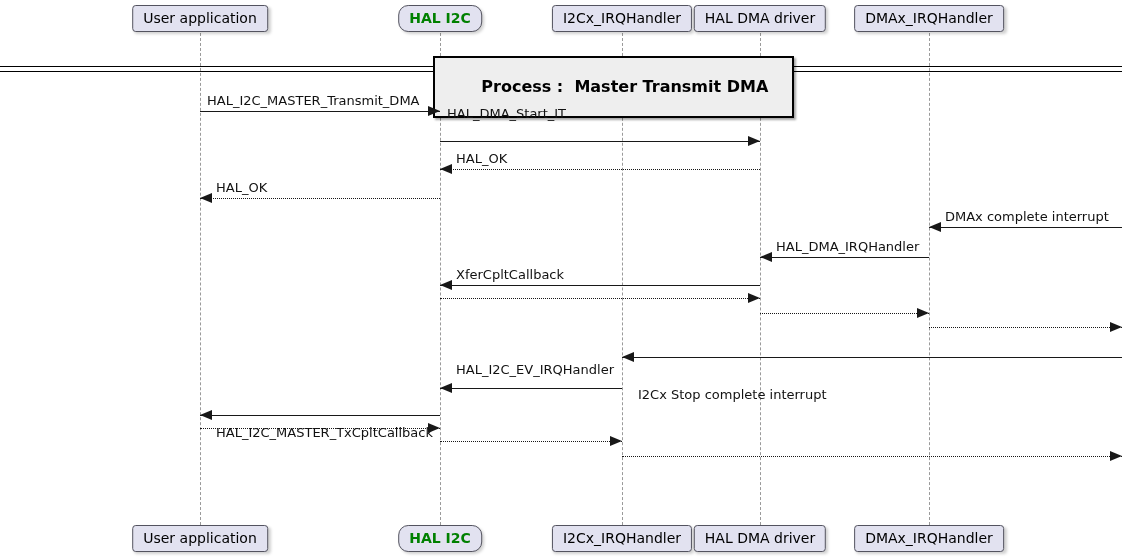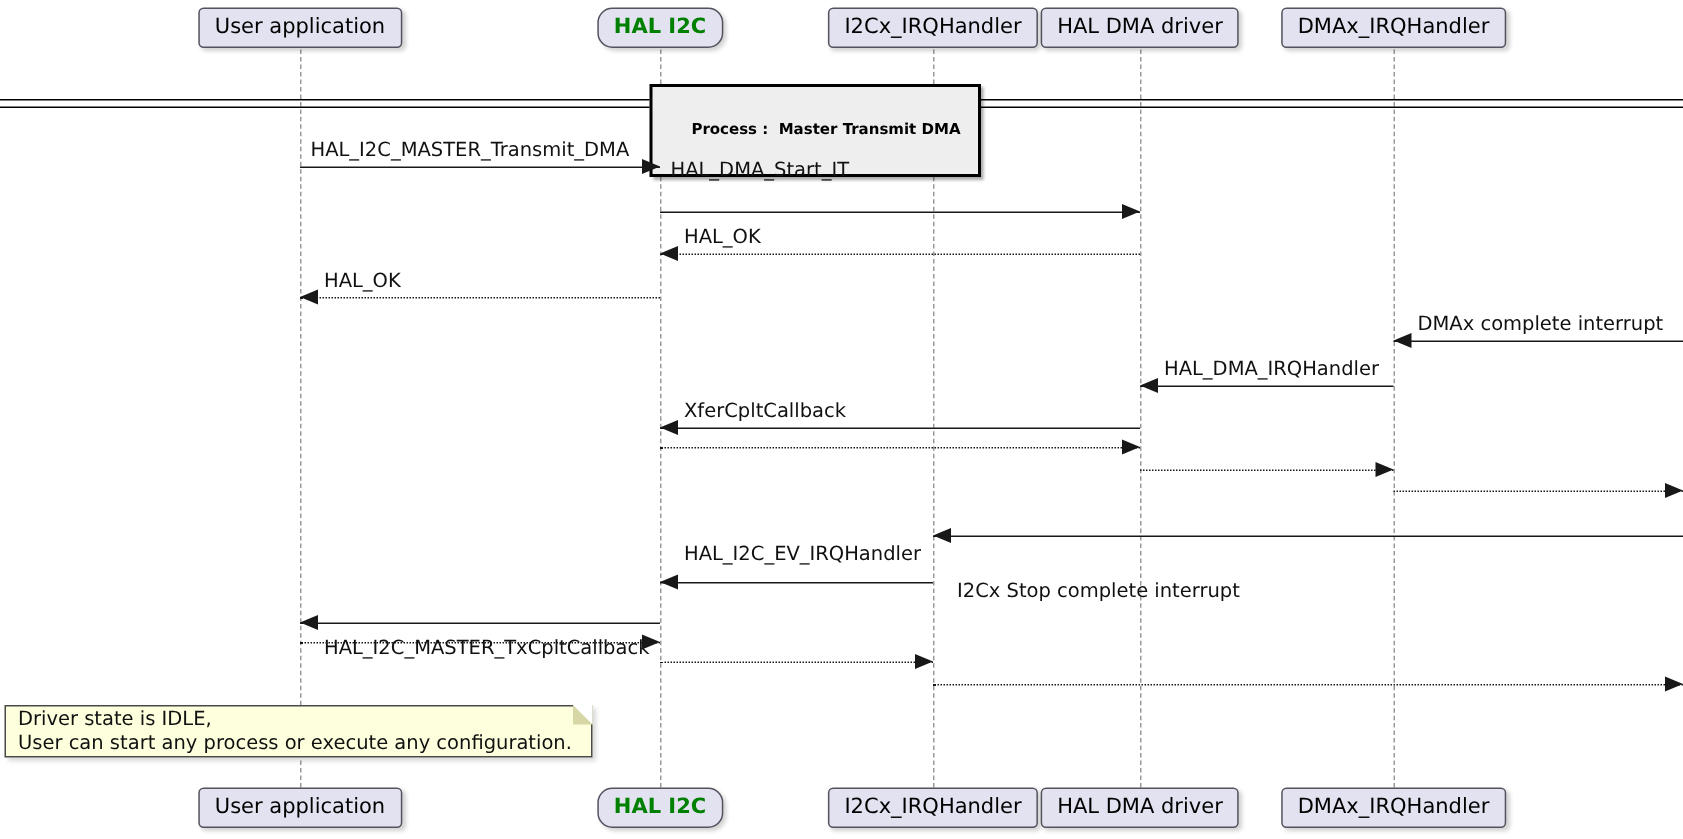--- a/index.html
+++ b/index.html
@@ -16,21 +16,21 @@
     padding:4px 10px; font-size:14px; color:#000; white-space:nowrap;
     box-shadow:2px 2px 3px rgba(0,0,0,0.18); z-index:6; line-height:17px;
   }
   .participant.emphasis { color:#008000; font-weight:bold;border-radius:10px; }
 
   
   .divider-line { position:absolute; left:0; width:1122px; height:1.4px; background:#000; z-index:1; }
   .divider-box {
     position:absolute; left:433px; top:56px; z-index:2;
     background:#EEEEEE; border:2px solid #000;
-    padding:2px 12px; font-size:10px; font-weight:bold; color:#000;
+    padding:2px 24px; font-size:16px; font-weight:bold; color:#000;
     white-space:pre; box-shadow:2px 2px 2px rgba(0,0,0,0.35); line-height:18px;
   }
 
   
   .msg-line { position:absolute; height:0; border-top:1px solid #181818; z-index:3; }
   .msg-line.dotted { border-top:1px dotted #181818; }
   .arrow { position:absolute; width:0; height:0; z-index:3;
            border-top:5px solid transparent; border-bottom:5px solid transparent; }
   .arrow.right { border-left:12px solid #181818; }
   .arrow.left  { border-right:12px solid #181818; }
@@ -104,25 +104,20 @@
       <div class="arrow left" style="top: 410px; left: 200px;"></div>
       <div class="msg-label" style="left: 216px; top: 397px; margin-top: 28px;">HAL_I2C_MASTER_TxCpltCallback</div>
       <div class="msg-line dotted" style="left: 200px; width: 240px; top: 428px;"></div>
       <div class="arrow right" style="top: 423px; left: 428px;"></div>
       <div class="msg-line dotted" style="left: 440px; width: 182px; top: 441px;"></div>
       <div class="arrow right" style="top: 436px; left: 610px;"></div>
       <div class="msg-line dotted" style="left: 622px; width: 500px; top: 456px;"></div>
       <div class="arrow right" style="top: 451px; left: 1110px;"></div>
     </div>
 
-  <div class="note">
-    <div class="note-fold"></div>
-    <div>Driver state is IDLE,</div>
-    <div>User can start any process or execute any configuration.</div>
-  </div>
 
   <div id="participants">
       <div class="participant" style="left: 200px; top: 5px;">User application</div>
       <div class="participant" style="left: 200px; top: 525px;">User application</div>
       <div class="participant emphasis" style="left: 440px; top: 5px;">HAL I2C</div>
       <div class="participant emphasis" style="left: 440px; top: 525px;">HAL I2C</div>
       <div class="participant" style="left: 622px; top: 5px;">I2Cx_IRQHandler</div>
       <div class="participant" style="left: 622px; top: 525px;">I2Cx_IRQHandler</div>
       <div class="participant" style="left: 760px; top: 5px;">HAL DMA driver</div>
       <div class="participant" style="left: 760px; top: 525px;">HAL DMA driver</div>

